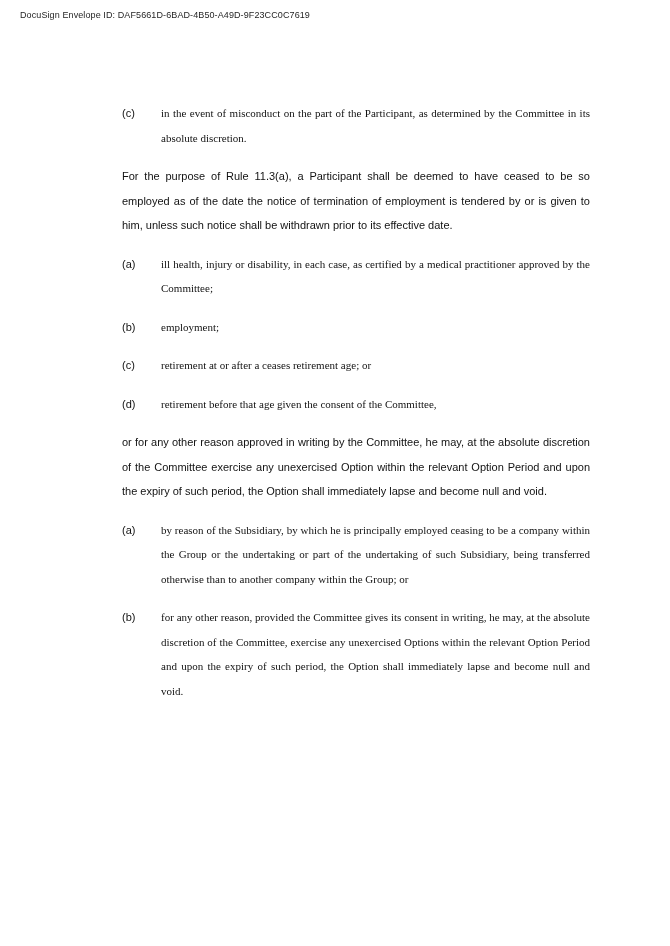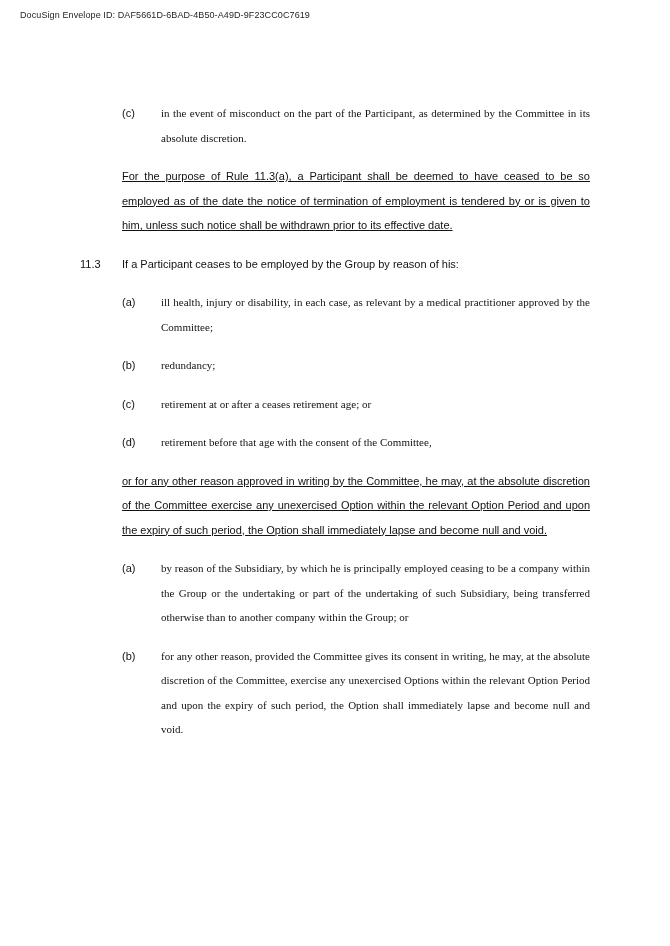--- a/index.html
+++ b/index.html
@@ -54,21 +54,20 @@
     flex: 0 0 39px;
   }
   .sub-text {
     flex: 1;
     margin: 0;
     font-family: Liberation Serif, serif;
   }
   .para {
     margin: 0 0 14px 42px;
     text-align: justify;
-    text-decoration: underline;
   }
   .page-number {
     position: absolute;
     top: 872px;
     left: 0;
     width: 670px;
     text-align: center;
     font-size: 14px;
     color: #121212;
   }
@@ -82,43 +81,39 @@
 
   <main class="content">
 
     <div class="subitem">
       <span class="sub-label">(c)</span>
       <p class="sub-text">in the event of misconduct on the part of the Participant, as determined by the Committee in its absolute discretion.</p>
     </div>
 
     <p class="para">For the purpose of Rule 11.3(a), a Participant shall be deemed to have ceased to be so employed as of the date the notice of termination of employment is tendered by or is given to him, unless such notice shall be withdrawn prior to its effective date.</p>
 
-    <div class="clause">
-      <span class="clause-num">11.3</span>
-      <p class="clause-text">If a Participant ceases to be employed by the Group by reason of his:</p>
-    </div>
 
     <div class="subitem">
       <span class="sub-label">(a)</span>
-      <p class="sub-text">ill health, injury or disability, in each case, as relevant by a medical practitioner approved by the Committee;</p>
+      <p class="sub-text">ill health, injury or disability, in each case, as certified by a medical practitioner approved by the Committee;</p>
     </div>
 
     <div class="subitem">
       <span class="sub-label">(b)</span>
-      <p class="sub-text">redundancy;</p>
+      <p class="sub-text">employment;</p>
     </div>
 
     <div class="subitem">
       <span class="sub-label">(c)</span>
       <p class="sub-text">retirement at or after a ceases retirement age; or</p>
     </div>
 
     <div class="subitem">
       <span class="sub-label">(d)</span>
-      <p class="sub-text">retirement before that age with the consent of the Committee,</p>
+      <p class="sub-text">retirement before that age given the consent of the Committee,</p>
     </div>
 
     <p class="para">or for any other reason approved in writing by the Committee, he may, at the absolute discretion of the Committee exercise any unexercised Option within the relevant Option Period and upon the expiry of such period, the Option shall immediately lapse and become null and void.</p>
 
 
     <div class="subitem">
       <span class="sub-label">(a)</span>
       <p class="sub-text">by reason of the Subsidiary, by which he is principally employed ceasing to be a company within the Group or the undertaking or part of the undertaking of such Subsidiary, being transferred otherwise than to another company within the Group; or</p>
     </div>
 

